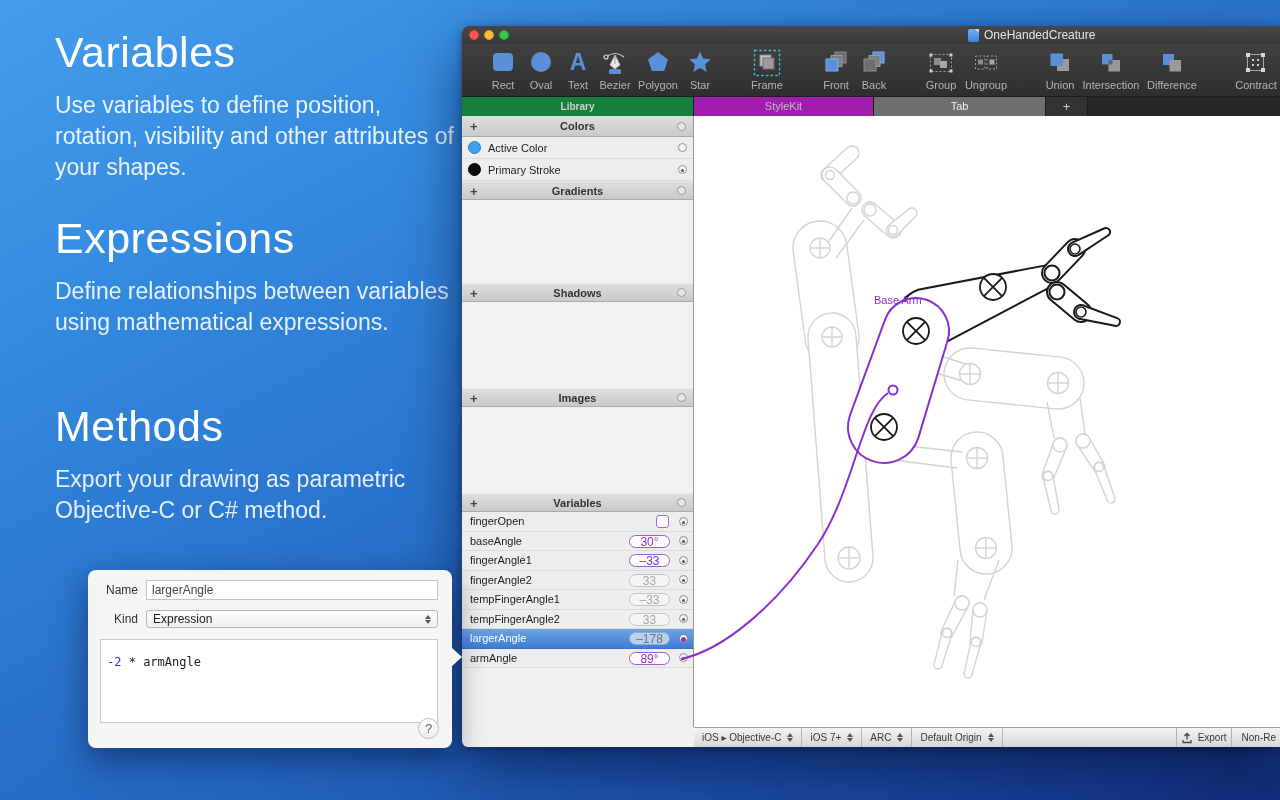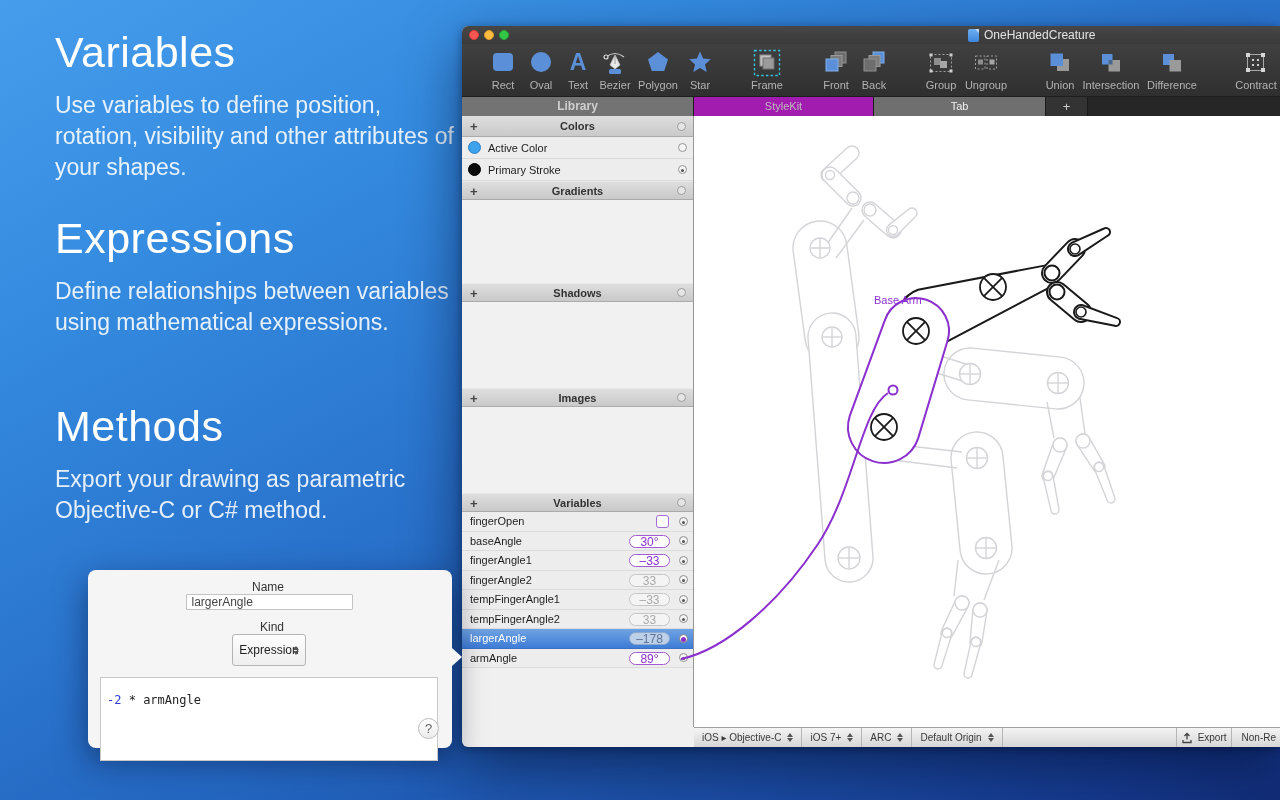--- a/index.html
+++ b/index.html
@@ -41,21 +41,21 @@
 
   .toolbar {
     height:53px; background:linear-gradient(#404040,#2f2f2f);
     border-bottom:1px solid #1e1e1e; position:relative;
   }
   .titem { position:absolute; top:4px; transform:translateX(-50%); width:58px; text-align:center; }
   .ticon { height:30px; display:flex; align-items:center; justify-content:center; }
   .tlabel { font-size:11px; color:#b3b3b3; margin-top:1px; white-space:nowrap; }
 
   .tabrow { height:19px; background:#262626; display:flex; }
-  .libhead { width:232px; background:#737373; color:#cfcfcf; font-size:12px; font-weight:bold;
+  .libhead { width:232px; background:#15803d; color:#cfcfcf; font-size:10px; font-weight:bold;
              text-align:center; line-height:19px; border-right:1px solid #1b1b1b; }
   .tab { font-size:11px; text-align:center; line-height:19px; border-right:1px solid #1b1b1b; }
   .tab-stylekit { width:180px; background:#a21caf; color:#bdbdbd; }
   .tab-active   { width:172px; background:#6f6f6f; color:#efefef; }
   .tab-add      { width:42px;  background:#333333; color:#cccccc; font-size:13px; }
   .tab-fill     { flex:1; background:#262626; }
 
   .content { display:flex; height:611px; position:relative; }
 
   
@@ -122,21 +122,21 @@
   .snonre { display:flex; align-items:center; padding:0 4px 0 10px; border-left:1px solid #b5b5b5; }
 
   
   .panel {
     position:absolute; left:88px; top:570px; width:364px; height:178px;
     background:#f5f5f5; border-radius:8px; box-shadow:0 12px 32px rgba(0,10,40,.5);
     z-index:20;
   }
   .panel .callout { position:absolute; right:-10px; top:78px; width:0; height:0;
     border-top:9px solid transparent; border-bottom:9px solid transparent; border-left:10px solid #f5f5f5; }
-  .prow { display:flex; align-items:center; margin:10px 14px 0 12px;flex-direction:column; }
+  .prow { display:flex; align-items:center; margin:10px 14px 0 12px; }
   .plabel { width:38px; text-align:right; margin-right:8px; font-size:12px; color:#333; }
   .pinput { flex:1; height:20px; border:1px solid #c3c3c3; background:#fff; font-size:12px; color:#444;
             padding:0 5px; font-family:"Liberation Sans",sans-serif; border-radius:1px; }
   .pselect { flex:1; height:16px; border:1px solid #b5b5b5; border-radius:3px;
              background:linear-gradient(#fdfdfd,#eeeeee); font-size:12px; color:#222;
              display:flex; align-items:center; padding:8px 6px; position:relative; }
   .pselect .stepper { position:absolute; right:6px; display:inline-flex; flex-direction:column; gap:1px; }
   .pcode { margin:11px 14px 0 12px; height:84px; border:1px solid #c8c8c8; background:#fff;
            font-family:"DejaVu Sans Mono", monospace; font-size:12px; padding:15px 6px; color:#222; }
   .pcode .num { color:#2a3bd6; }

